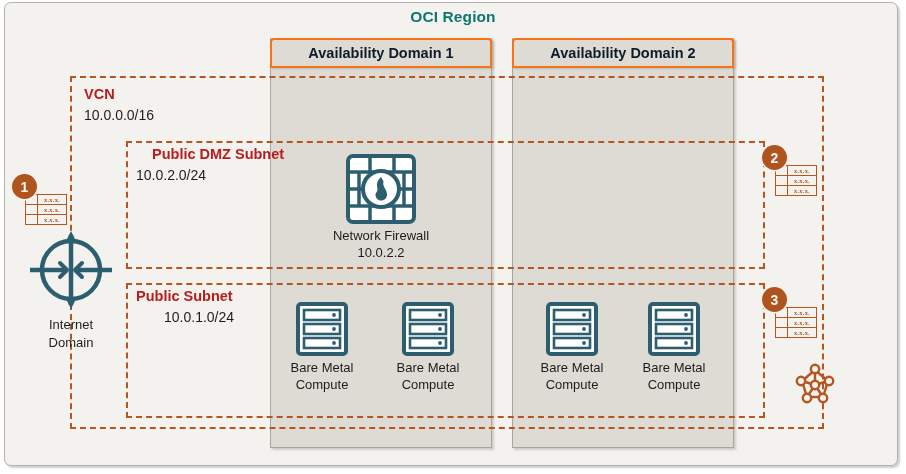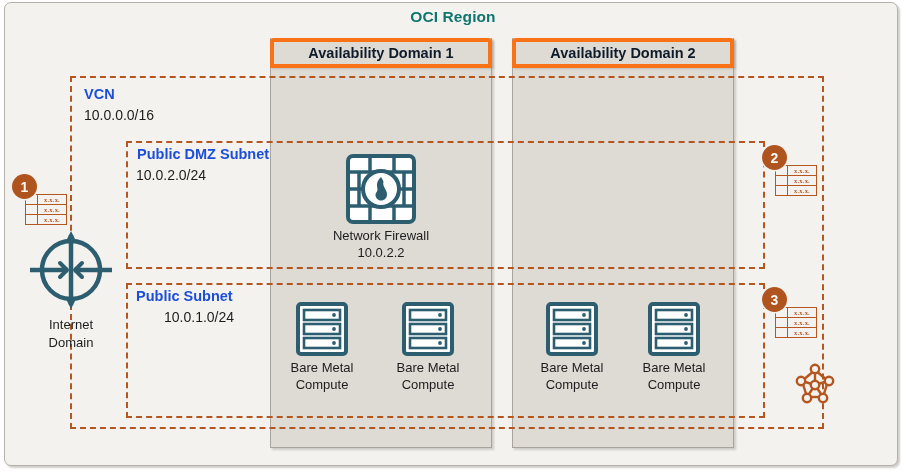--- a/index.html
+++ b/index.html
@@ -37,21 +37,21 @@
     background:#dedad4;
     border:1px solid #a8a39c;
     border-top:none;
     box-sizing:border-box;
     box-shadow:2px 2px 2px rgba(120,115,110,.3);
   }
   .ad-head{
     position:absolute;
     top:38px; height:30px;
     background:#dedad4;
-    border:4px solid #f97316;
+    border:2px solid #f97316;
     border-radius:4px 4px 0 0;
     box-sizing:border-box;
     display:flex;align-items:center;justify-content:center;
     font-size:14.5px;font-weight:bold;color:#0e1b2a;
     box-shadow:2px 1px 2px rgba(120,115,110,.3);
     z-index:3;
   }
   #ad1-col,#ad1-head{left:270px;width:222px;}
   #ad2-col,#ad2-head{left:512px;width:222px;}
 
@@ -61,30 +61,30 @@
     border:2px dashed #b4561f;
     box-sizing:border-box;
     background:transparent;
   }
   #vcn-box{left:70px;top:76px;width:754px;height:353px;z-index:4;}
   #dmz-box{left:126px;top:141px;width:639px;height:128px;z-index:5;}
   #pub-box{left:126px;top:283px;width:639px;height:135px;z-index:5;}
 
   .zone-label{
     position:absolute;z-index:6;
-    color:#1d4ed8;font-weight:bold;font-size:14.5px;
+    color:#b91c1c;font-weight:bold;font-size:14.5px;
     white-space:nowrap;
   }
   .zone-cidr{
     position:absolute;z-index:6;
     color:#1d1d1d;font-size:14px;white-space:nowrap;
   }
   #vcn-label{left:84px;top:86px;}
   #vcn-cidr{left:84px;top:107px;}
-  #dmz-label{left:137px;top:146px;text-align:center;}
+  #dmz-label{left:152px;top:146px;text-align:center;}
   #dmz-cidr{left:136px;top:167px;}
   #pub-label{left:136px;top:288px;}
   #pub-cidr{left:136px;top:309px;margin-left:28px;}
 
   
   .node{position:absolute;z-index:8;text-align:center;}
   .node .cap{
     font-size:13px;color:#1d1d1d;line-height:15px;
     margin-top:2px;white-space:nowrap;
   }

